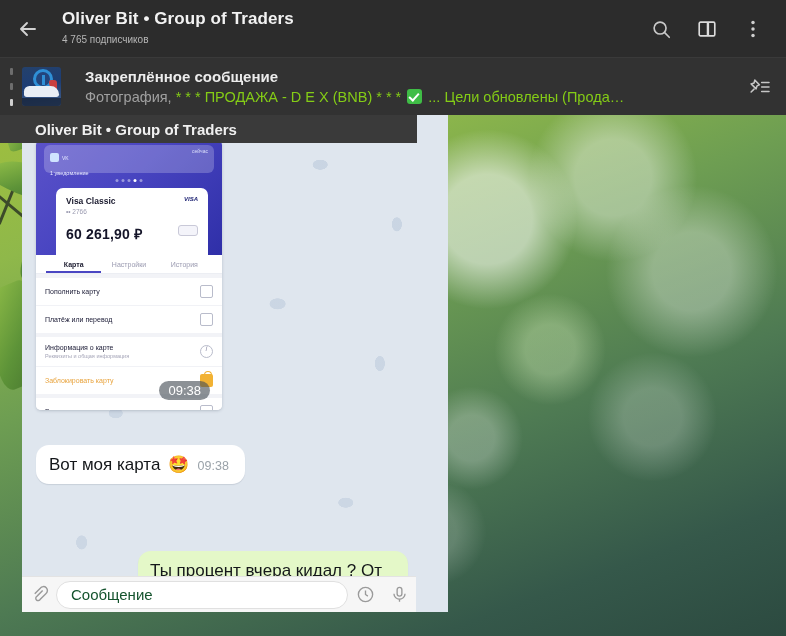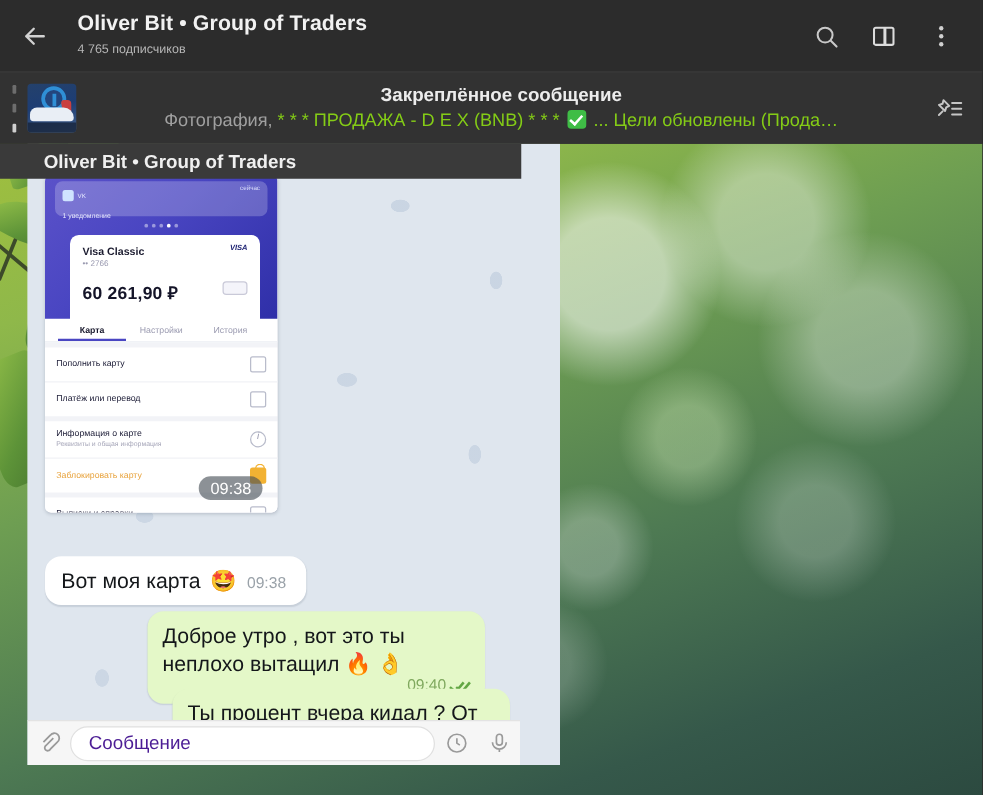--- a/index.html
+++ b/index.html
@@ -74,21 +74,21 @@
     background: #e9eef5; border-radius: 6px 9px 3px 3px;
   }
   .pin-avatar .tail {
     position: absolute; left: 27px; top: 13px; width: 8px; height: 9px;
     background: #c94040; border-radius: 2px 3px 0 6px;
   }
   .pin-avatar .ground {
     position: absolute; left: 0; bottom: 0; width: 39px; height: 8px;
     background: rgba(20,32,54,.75);
   }
-  .pin-text { flex: 1; margin-left: 11px; overflow: hidden; text-align: center; }
+  .pin-text { flex: 1; margin-left: 24px; overflow: hidden; }
   .pin-title {
     color: #ececec; font-size: 15px; font-weight: bold; line-height: 20px;
   }
   .pin-sub {
     color: #a9a9a9; font-size: 14.5px; line-height: 20px;
     white-space: nowrap; overflow: hidden;
   }
   .pin-sub .lead { color: #a0a0a0; }
   .pin-sub .body { color: #84cc16; }
   .pin-sub .check {
@@ -280,21 +280,21 @@
     position: absolute; left: 22px; bottom: 0; width: 394px; height: 36px;
     background: #f6f6f6; display: flex; align-items: center;
     border-top: 1px solid #e3e3e3;
   }
   .ib-icon { width: 34px; display: flex; align-items: center; justify-content: center; cursor: pointer; }
   .ib-icon svg { width: 19px; height: 19px; }
   .ib-field {
     flex: 1; height: 28px; background: #fff; border: 1px solid #e0e0e0;
     border-radius: 15px; display: flex; align-items: center; padding: 0 14px;
   }
-  .ib-field span { font-size: 15px; color: #4c1d95; }
+  .ib-field span { font-size: 15px; color: #14532d; }
 </style>
 </head>
 <body>
 
 <div id="app">
 
   <div class="wallpaper">
     <div class="branch" style="left:20px; top:-6px; width:3px; height:120px; transform:rotate(22deg);"></div>
     <div class="branch" style="left:-10px; top:30px; width:3px; height:90px; transform:rotate(-50deg);"></div>
     <div class="leaf" style="left:5px; top:0px; width:54px; height:30px; transform:rotate(-18deg);"></div>
@@ -376,30 +376,20 @@
     </div>
 
     <div class="msg" style="left:14px; top:330px;">
       <div class="bubble-in">
         <span class="b-text">Вот моя карта</span>
         <span class="emoji">🤩</span>
         <span class="b-time">09:38</span>
       </div>
     </div>
 
-    <div class="msg" style="left:96px; top:374px;">
-      <div class="bubble-out">
-        <span class="b-text">Доброе утро , вот это ты неплохо вытащил</span>
-        <span class="emoji">🔥 👌</span>
-        <div class="meta-row">
-          <span class="b-time out">09:40</span>
-          <span class="ticks"></span>
-        </div>
-      </div>
-    </div>
 
     <div class="msg" style="left:116px; top:436px;">
       <div class="bubble-out">
         <span class="b-text">Ты процент вчера кидал ? От выигрыша ?</span>
         <div class="meta-row">
           <span class="b-time out">09:41</span>
           <span class="ticks"></span>
         </div>
       </div>
     </div>

